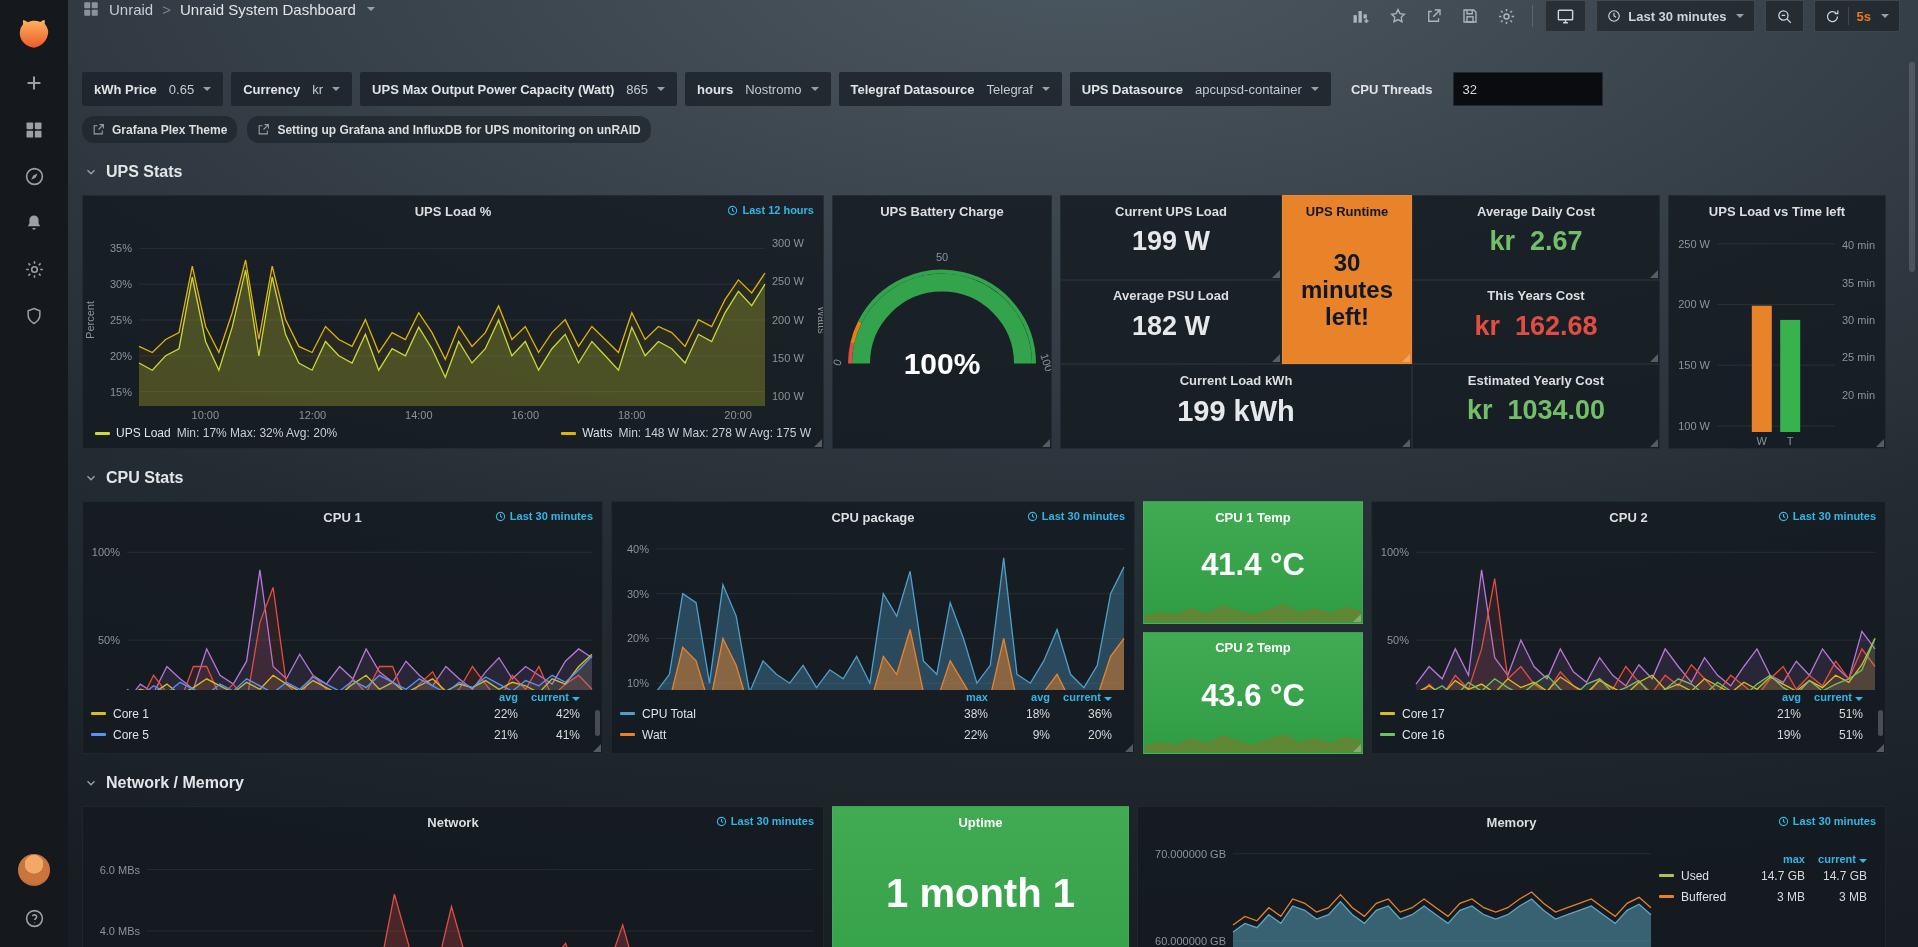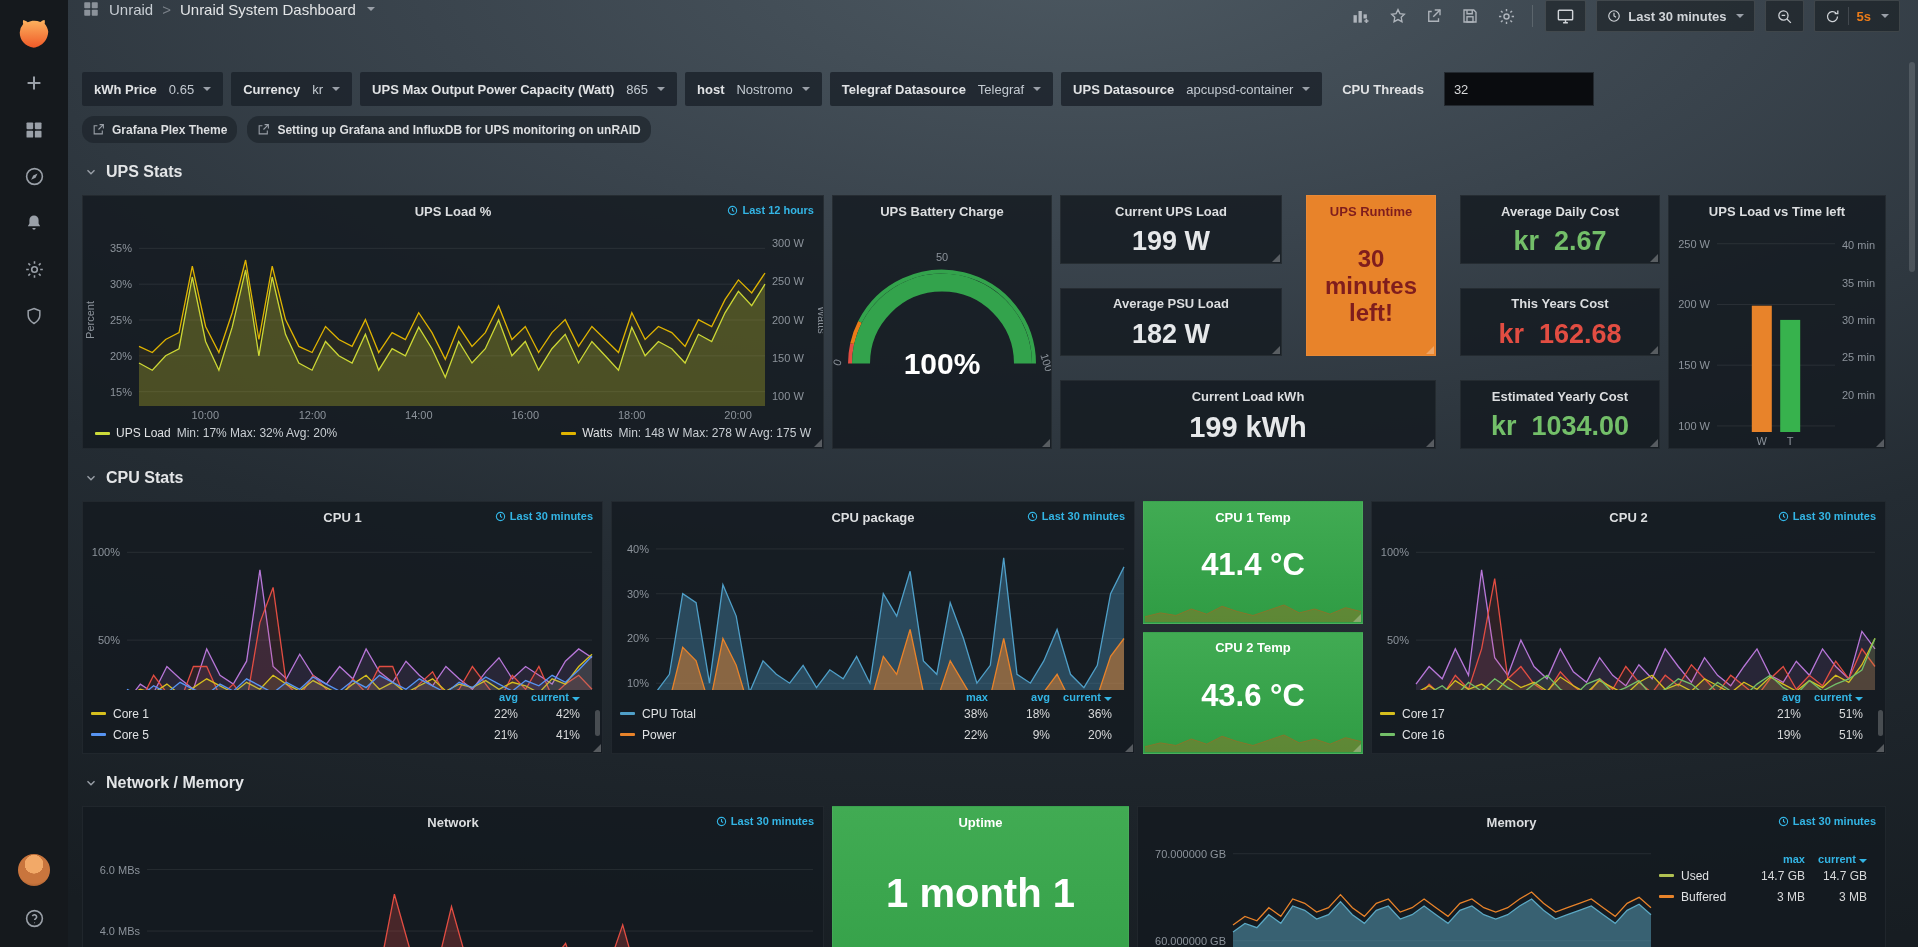--- a/index.html
+++ b/index.html
@@ -63,27 +63,27 @@
 .lg-col{width:62px;text-align:right;font-size:11px}
 .lg-head .lg-col{color:#33b5e5;font-weight:bold}
 .lg-caret{display:inline-block;margin-left:3px;border-left:4px solid transparent;border-right:4px solid transparent;border-top:4px solid #33b5e5}
 .lg-row{display:flex;align-items:center;height:21px;cursor:pointer}
 .lg-row .lg-dash{margin-right:7px}
 .lg-vals{margin-left:auto;display:flex;padding-right:14px}
 .lg-vals .lg-col{color:#d8d9da;font-size:12px}
 .legend-side{width:226px;flex:none;padding:16px 4px 0 0}
 .pbody{flex:1;display:flex;min-height:0}
 
-.stats-grid{display:grid;grid-template-columns:222px 130px 1fr;grid-template-rows:1fr 1fr 1fr;gap:24px;height:254px}
+.stats-grid{display:grid;grid-template-columns:222px 130px 1fr;grid-template-rows:1fr 1fr 1fr;gap:0;height:254px}
 .stat .stat-value{flex:1;display:flex;align-items:center;justify-content:center;font-weight:bold;font-size:27px;color:#e6e8ea;padding-bottom:24px;text-align:center}
 .green-val{color:#73bf69!important}
 .red-val{color:#e24d42!important}
 .stat-kwh .stat-value{font-size:29px}
 .stat-orange{background:#e8832a}
-.stat-orange .phead h2,.stat-orange .stat-value{color:#7f1d1d}
+.stat-orange .phead h2,.stat-orange .stat-value{color:#0f172a}
 .stat-orange .stat-value{font-size:24px;line-height:1.12;padding:0 12px 8px}
 .stat-green{background:linear-gradient(180deg,#41ab53,#2f9c44)}
 .stat-green .phead h2{color:#fff}
 .stat-green .stat-value{color:#fff;font-size:31px}
 .spark{position:absolute;left:1px;right:1px;bottom:1px;height:30px}
 .stat-uptime .stat-value{align-items:flex-start;padding-top:34px;font-size:40px}
 
 .page-scroll{position:absolute;right:3px;top:62px;width:6px;height:210px;background:rgba(255,255,255,0.14);border-radius:3px}
 </style>
 </head>
@@ -255,21 +255,21 @@
             </span>
           </span>
         <span class="var-chip">
             <span class="var-label">UPS Max Output Power Capacity (Watt)</span>
             <span class="var-value">
               <span>865</span>
               <span class="caret"></span>
             </span>
           </span>
         <span class="var-chip">
-            <span class="var-label">host</span>
+            <span class="var-label">hours</span>
             <span class="var-value">
               <span>Nostromo</span>
               <span class="caret"></span>
             </span>
           </span>
         <span class="var-chip">
             <span class="var-label">Telegraf Datasource</span>
             <span class="var-value">
               <span>Telegraf</span>
               <span class="caret"></span>
@@ -562,21 +562,21 @@
                 <span class="lg-dash" style="background:#4f9fc8"></span>
                 <span class="lg-name">CPU Total</span>
                 <span class="lg-vals">
                   <span class="lg-col">38%</span>
                   <span class="lg-col">18%</span>
                   <span class="lg-col">36%</span>
                 </span>
               </div>
               <div class="lg-row">
                 <span class="lg-dash" style="background:#e8832a"></span>
-                <span class="lg-name">Power</span>
+                <span class="lg-name">Watt</span>
                 <span class="lg-vals">
                   <span class="lg-col">22%</span>
                   <span class="lg-col">9%</span>
                   <span class="lg-col">20%</span>
                 </span>
               </div>
             </div>
         </section>
 
         <div style="display:grid;grid-template-rows:1fr 1fr;gap:8px">

